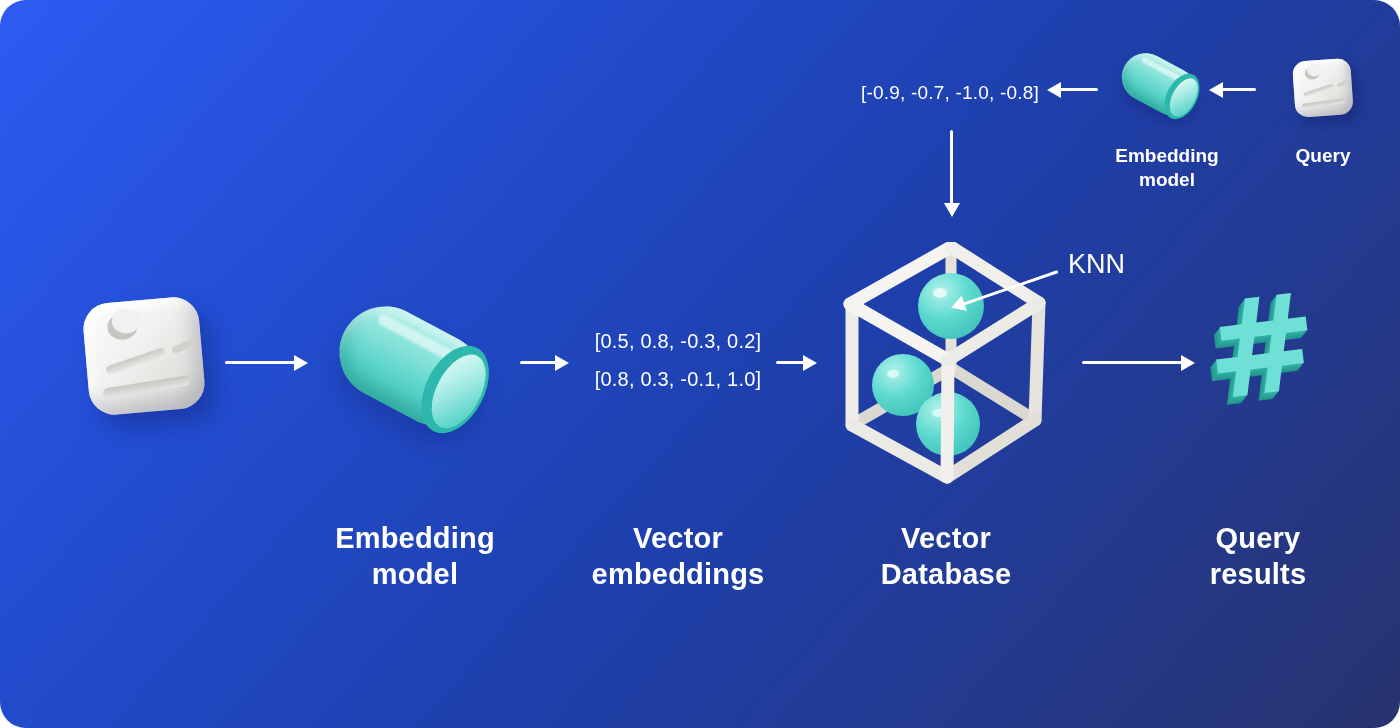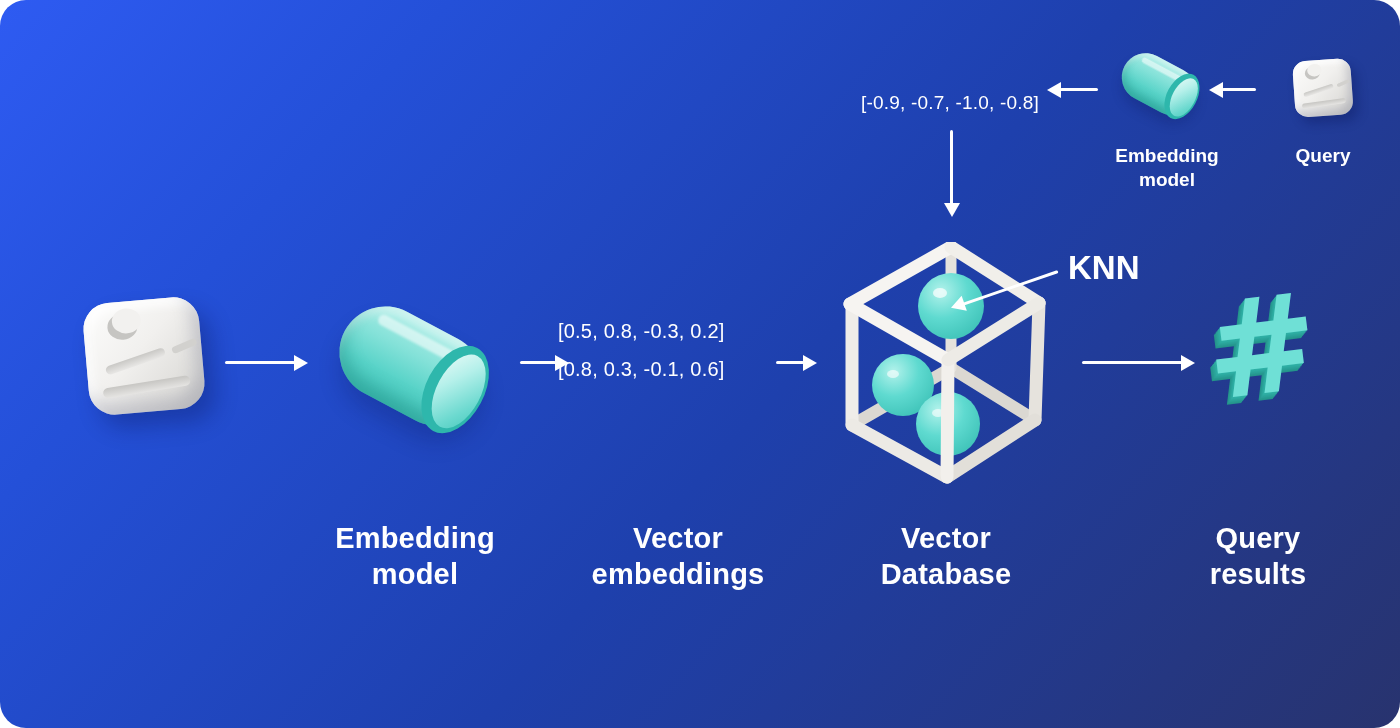--- a/index.html
+++ b/index.html
@@ -11,25 +11,25 @@
   }
   
   .label {
     position:absolute; color:#fff; font-size:29px; font-weight:600;
     line-height:36px; text-align:center; white-space:pre-line; letter-spacing:0.2px;
   }
   .sm-label {
     position:absolute; color:#fff; font-size:19px; font-weight:600;
     line-height:24px; text-align:center; white-space:pre-line;
   }
-  .vec-block { position:absolute; left:558px; top:312px; width:240px; text-align:left; }
+  .vec-block { position:absolute; left:558px; top:322px; width:240px; text-align:center; }
   .vec-line { color:#fff; font-size:20px; line-height:38px; letter-spacing:0.2px; }
-  .qvec { position:absolute; left:850px; top:92px; width:200px; text-align:center;
+  .qvec { position:absolute; left:850px; top:82px; width:200px; text-align:center;
           color:#fff; font-size:19px; letter-spacing:0.2px; }
-  .knn { position:absolute; left:1068px; top:249px; color:#fff; font-size:33px; font-weight:700; }
+  .knn { position:absolute; left:1068px; top:249px; color:#fff; font-size:27px; font-weight:400; }
   
   .ar { position:absolute; background:#fff; }
   .ar-r { height:3px; border-radius:2px; }
   .ar-r::after { content:''; position:absolute; right:-13px; top:50%; transform:translateY(-50%);
     width:0; height:0; border-left:14px solid #fff; border-top:8px solid transparent; border-bottom:8px solid transparent; }
   .ar-l { height:3px; border-radius:2px; }
   .ar-l::before { content:''; position:absolute; left:-13px; top:50%; transform:translateY(-50%);
     width:0; height:0; border-right:14px solid #fff; border-top:8px solid transparent; border-bottom:8px solid transparent; }
   .ar-d { width:3px; border-radius:2px; }
   .ar-d::after { content:''; position:absolute; bottom:-13px; left:50%; transform:translateX(-50%);
@@ -89,21 +89,21 @@
       <div class="cyl-cap">
         <div class="cyl-hole"></div>
       </div>
     </div>
   </div>
 
   <div class="ar ar-r" style="left:520px; top:361px; width:36px;"></div>
 
   <div class="vec-block">
     <div class="vec-line">[0.5, 0.8, -0.3, 0.2]</div>
-    <div class="vec-line">[0.8, 0.3, -0.1, 0.6]</div>
+    <div class="vec-line">[0.8, 0.3, -0.1, 1.0]</div>
   </div>
 
   <div class="ar ar-r" style="left:776px; top:361px; width:28px;"></div>
 
   <svg class="cube-svg" width="206" height="244" viewBox="0 0 206 244">
     <defs>
       <radialGradient id="sph" cx="0.35" cy="0.28" r="0.9">
         <stop offset="0" stop-color="#B2F2EB"></stop>
         <stop offset="0.45" stop-color="#5FDAD0"></stop>
         <stop offset="1" stop-color="#35BCB1"></stop>

